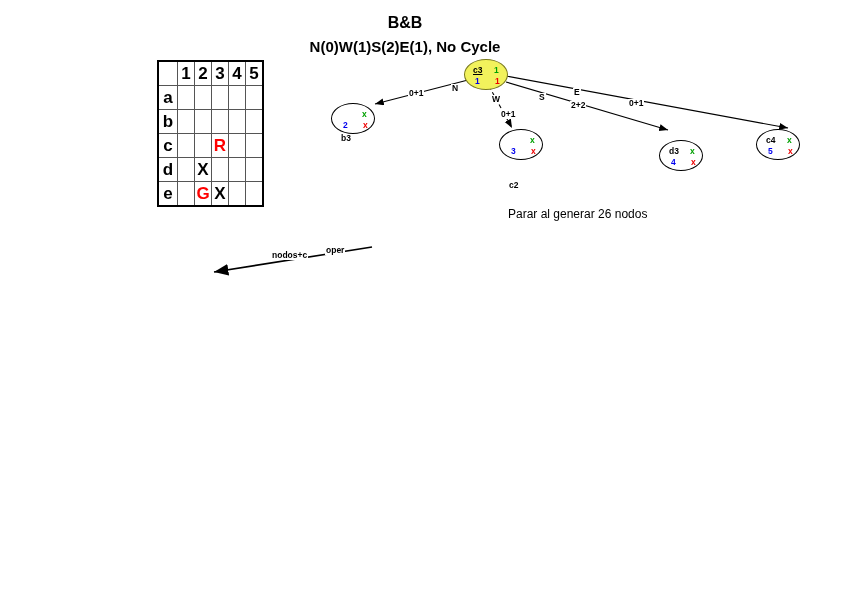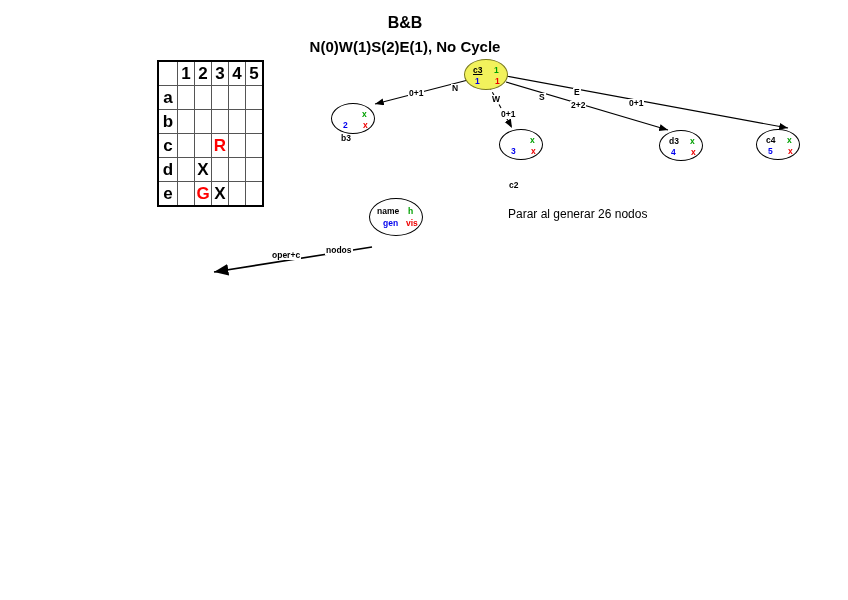--- a/index.html
+++ b/index.html
@@ -247,39 +247,33 @@
     <span class="nlbl vis" style="left:31px; top:17px;">x</span>
   </div>
 
   <div class="abs node" style="left:499px; top:129px; width:44px; height:31px;">
     <span class="nlbl nm" style="left:9px;  top:6px;margin-top:45px;">c2</span>
     <span class="nlbl h" style="left:30px; top:6px;">x</span>
     <span class="nlbl gen" style="left:11px; top:17px;">3</span>
     <span class="nlbl vis" style="left:31px; top:17px;">x</span>
   </div>
 
-  <div class="abs node" style="left:659px; top:130px; width:44px; height:31px;">
+  <div class="abs node" style="left:659px; top:140px; width:44px; height:31px;">
     <span class="nlbl nm" style="left:9px;  top:6px;">d3</span>
     <span class="nlbl h" style="left:30px; top:6px;">x</span>
     <span class="nlbl gen" style="left:11px; top:17px;">4</span>
     <span class="nlbl vis" style="left:31px; top:17px;">x</span>
   </div>
 
   <div class="abs node" style="left:756px; top:129px; width:44px; height:31px;">
     <span class="nlbl nm" style="left:9px;  top:6px;">c4</span>
     <span class="nlbl h" style="left:30px; top:6px;">x</span>
     <span class="nlbl gen" style="left:11px; top:17px;">5</span>
     <span class="nlbl vis" style="left:31px; top:17px;">x</span>
   </div>
 
-  <div class="abs" id="legend">
-    <span class="llbl nm" style="left:7px;  top:8px;">name</span>
-    <span class="llbl h" style="left:38px; top:8px;">h</span>
-    <span class="llbl gen" style="left:13px; top:20px;">gen</span>
-    <span class="llbl vis" style="left:36px; top:20px;">vis</span>
-  </div>
 
   <div class="abs" id="stop-note">Parar al generar 26 nodos</div>
 
-  <div class="edge-label abs" style="left:271px; top:251px;">oper+c</div>
-  <div class="edge-label abs" style="left:325px; top:246px;">nodos</div>
+  <div class="edge-label abs" style="left:271px; top:251px;">nodos+c</div>
+  <div class="edge-label abs" style="left:325px; top:246px;">oper</div>
 
 </div>
 
 </body></html>

